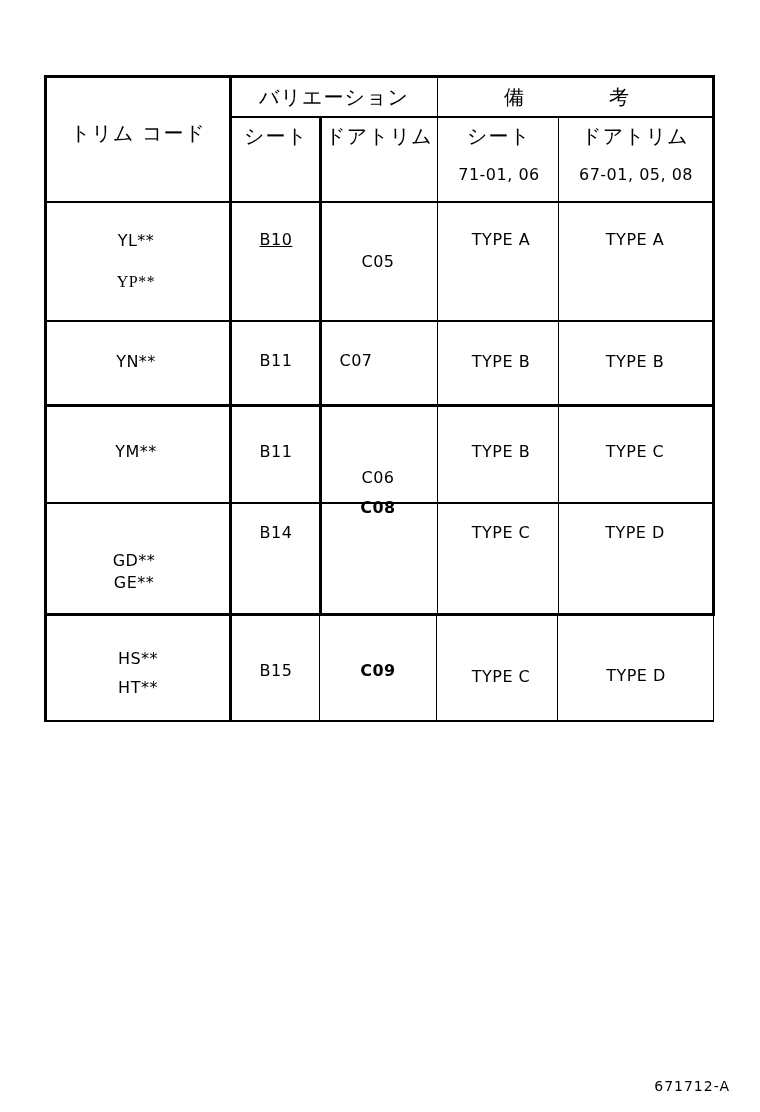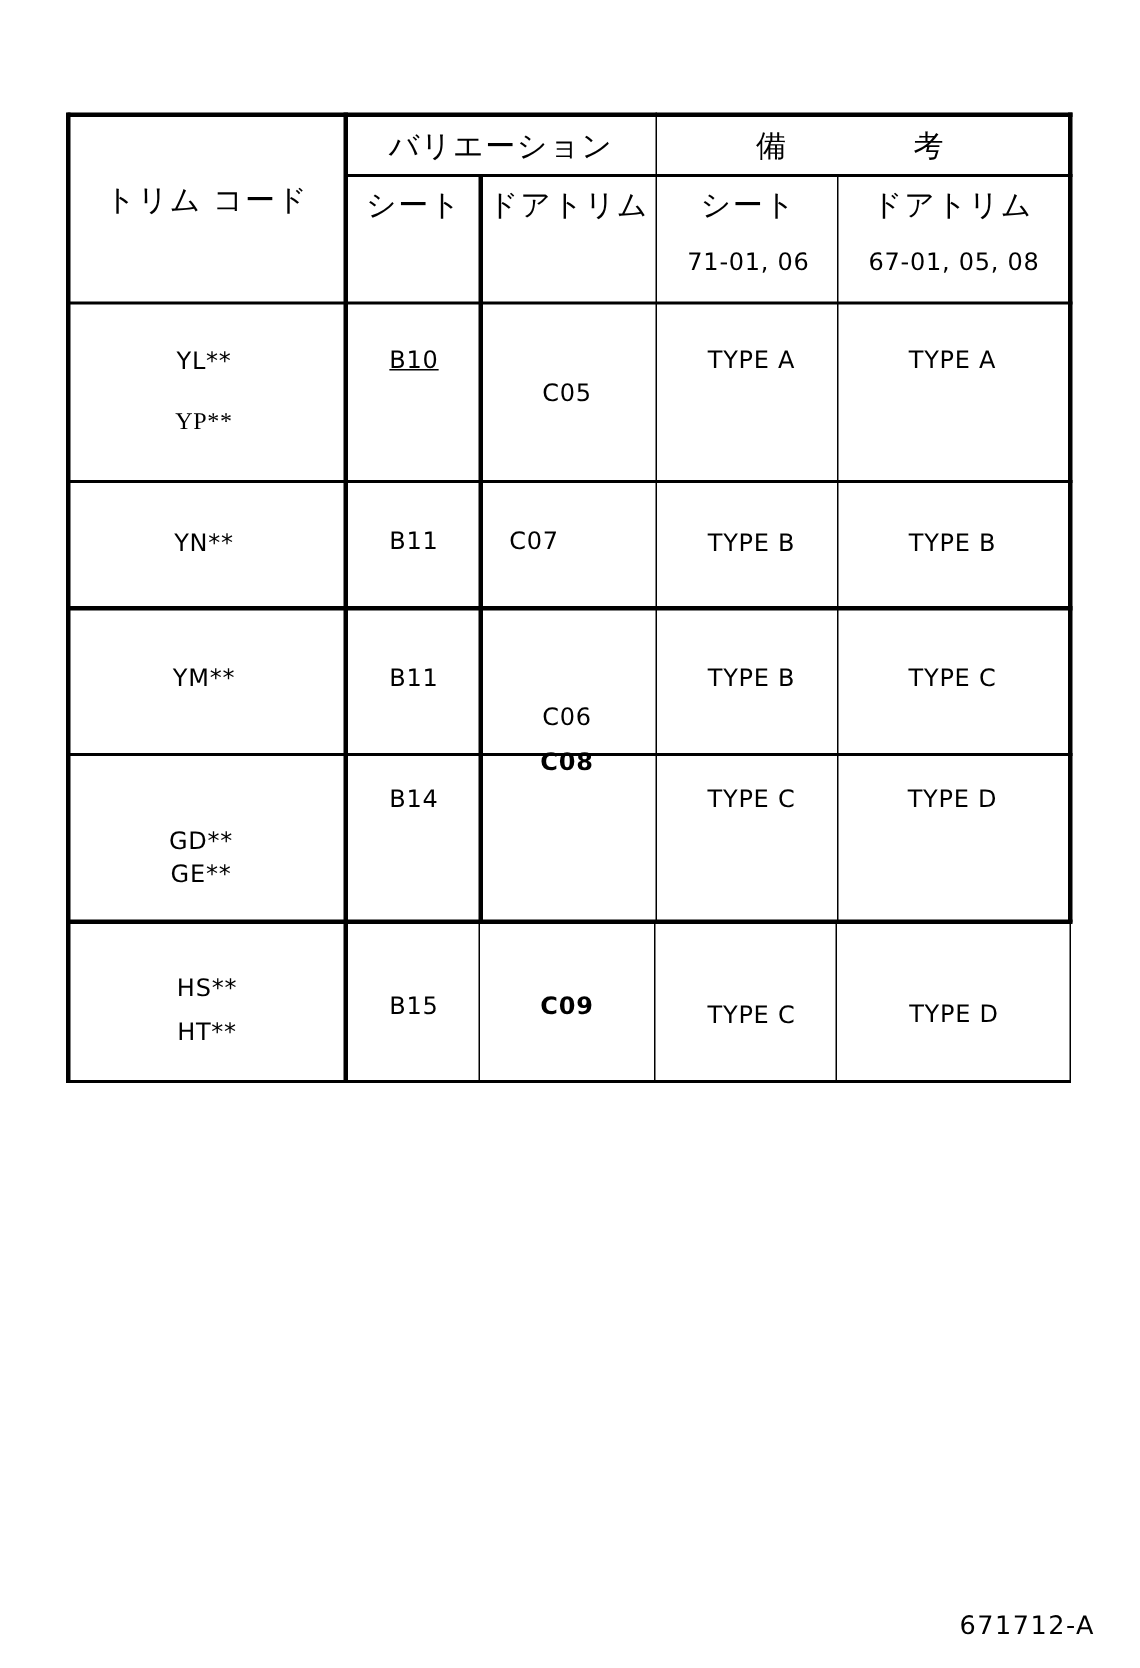--- a/index.html
+++ b/index.html
@@ -6,21 +6,21 @@
   body { width:760px; height:1112px; position:relative; overflow:hidden;
          font-family:"DejaVu Sans", sans-serif; color:#000; }
   .line { position:absolute; background:#000; }
   .h { height:3px; }
   .hthin { height:2px; }
   .v { width:3px; }
   .vthin { width:1px; }
   .t { position:absolute; font-size:16px; line-height:18px; white-space:nowrap;
        transform:translateX(-50%); letter-spacing:0.5px; }
   .jp { font-size:20px; letter-spacing:1px; }
-  .code { position:absolute; right:30px; bottom:18px; font-size:17px; letter-spacing:1px; }
+  .code { position:absolute; right:30px; bottom:18px; font-size:14px; letter-spacing:1px; }
 </style>
 </head>
 <body>
 
 <div>
 
   <div class="line h" style="left:45px;top:75px;width:670px;"></div>
   <div class="line hthin" style="left:231px;top:116px;width:484px;"></div>
   <div class="line hthin" style="left:45px;top:201px;width:670px;"></div>
   <div class="line hthin" style="left:45px;top:320px;width:670px;"></div>

